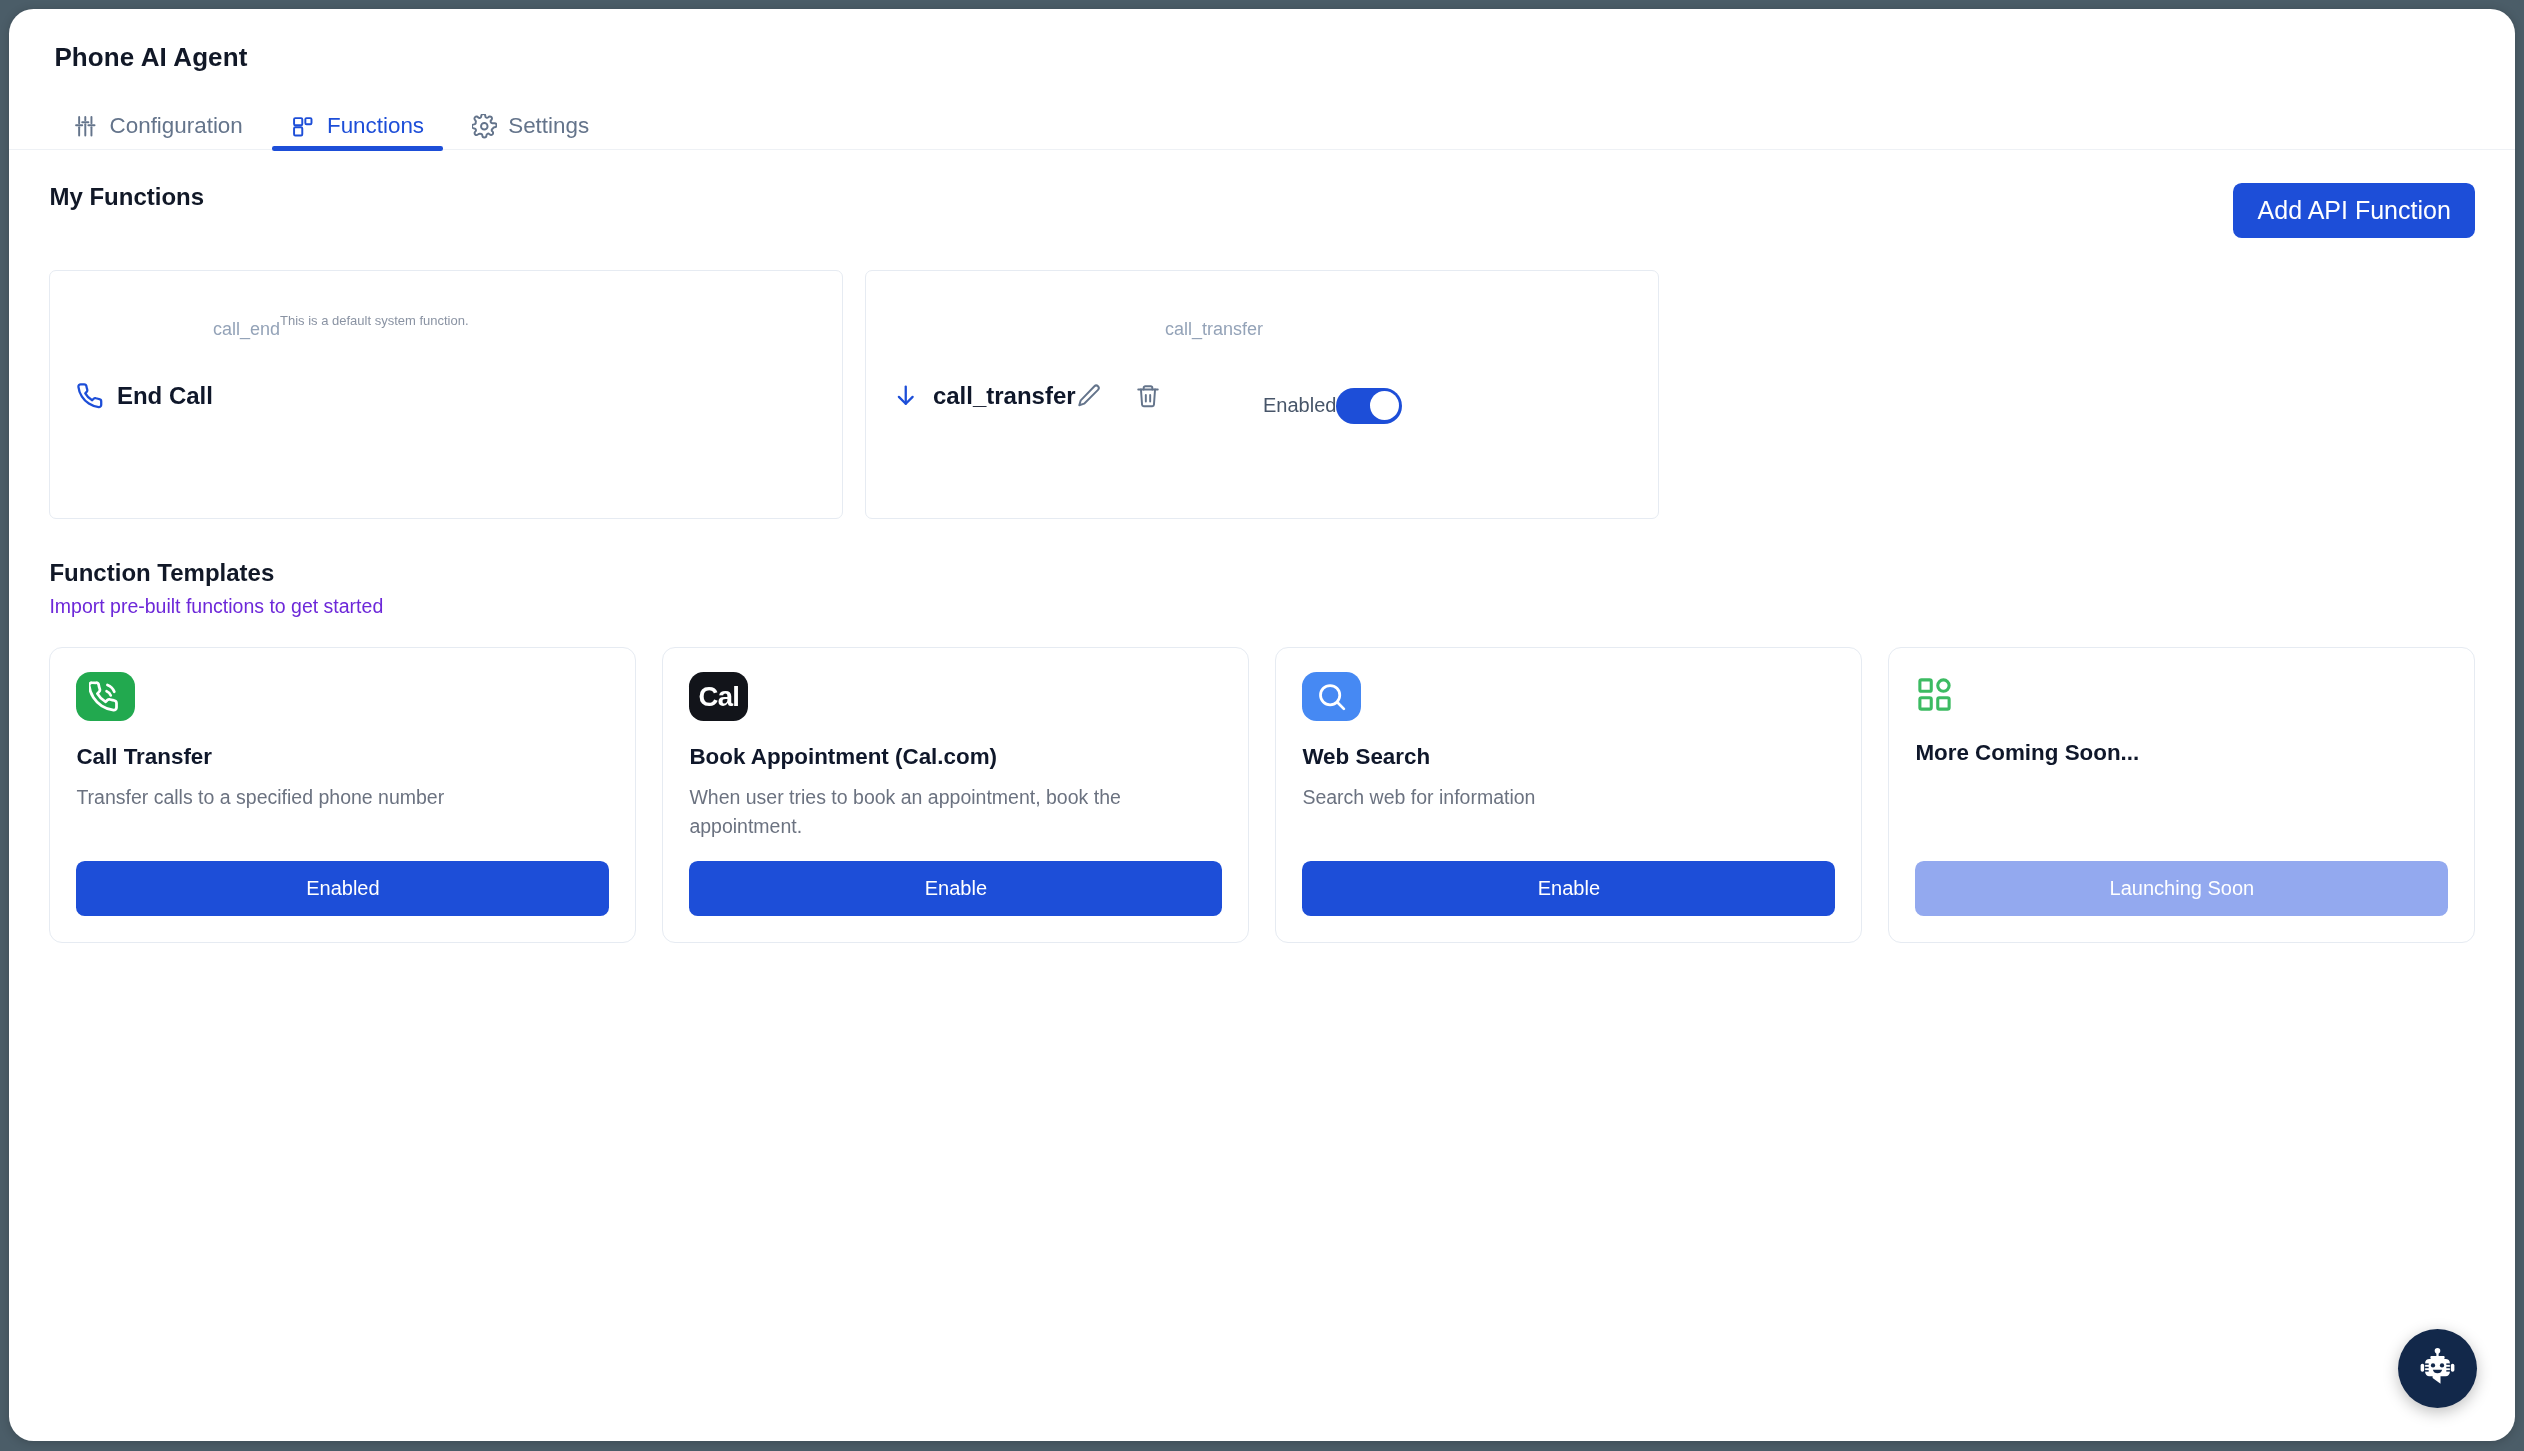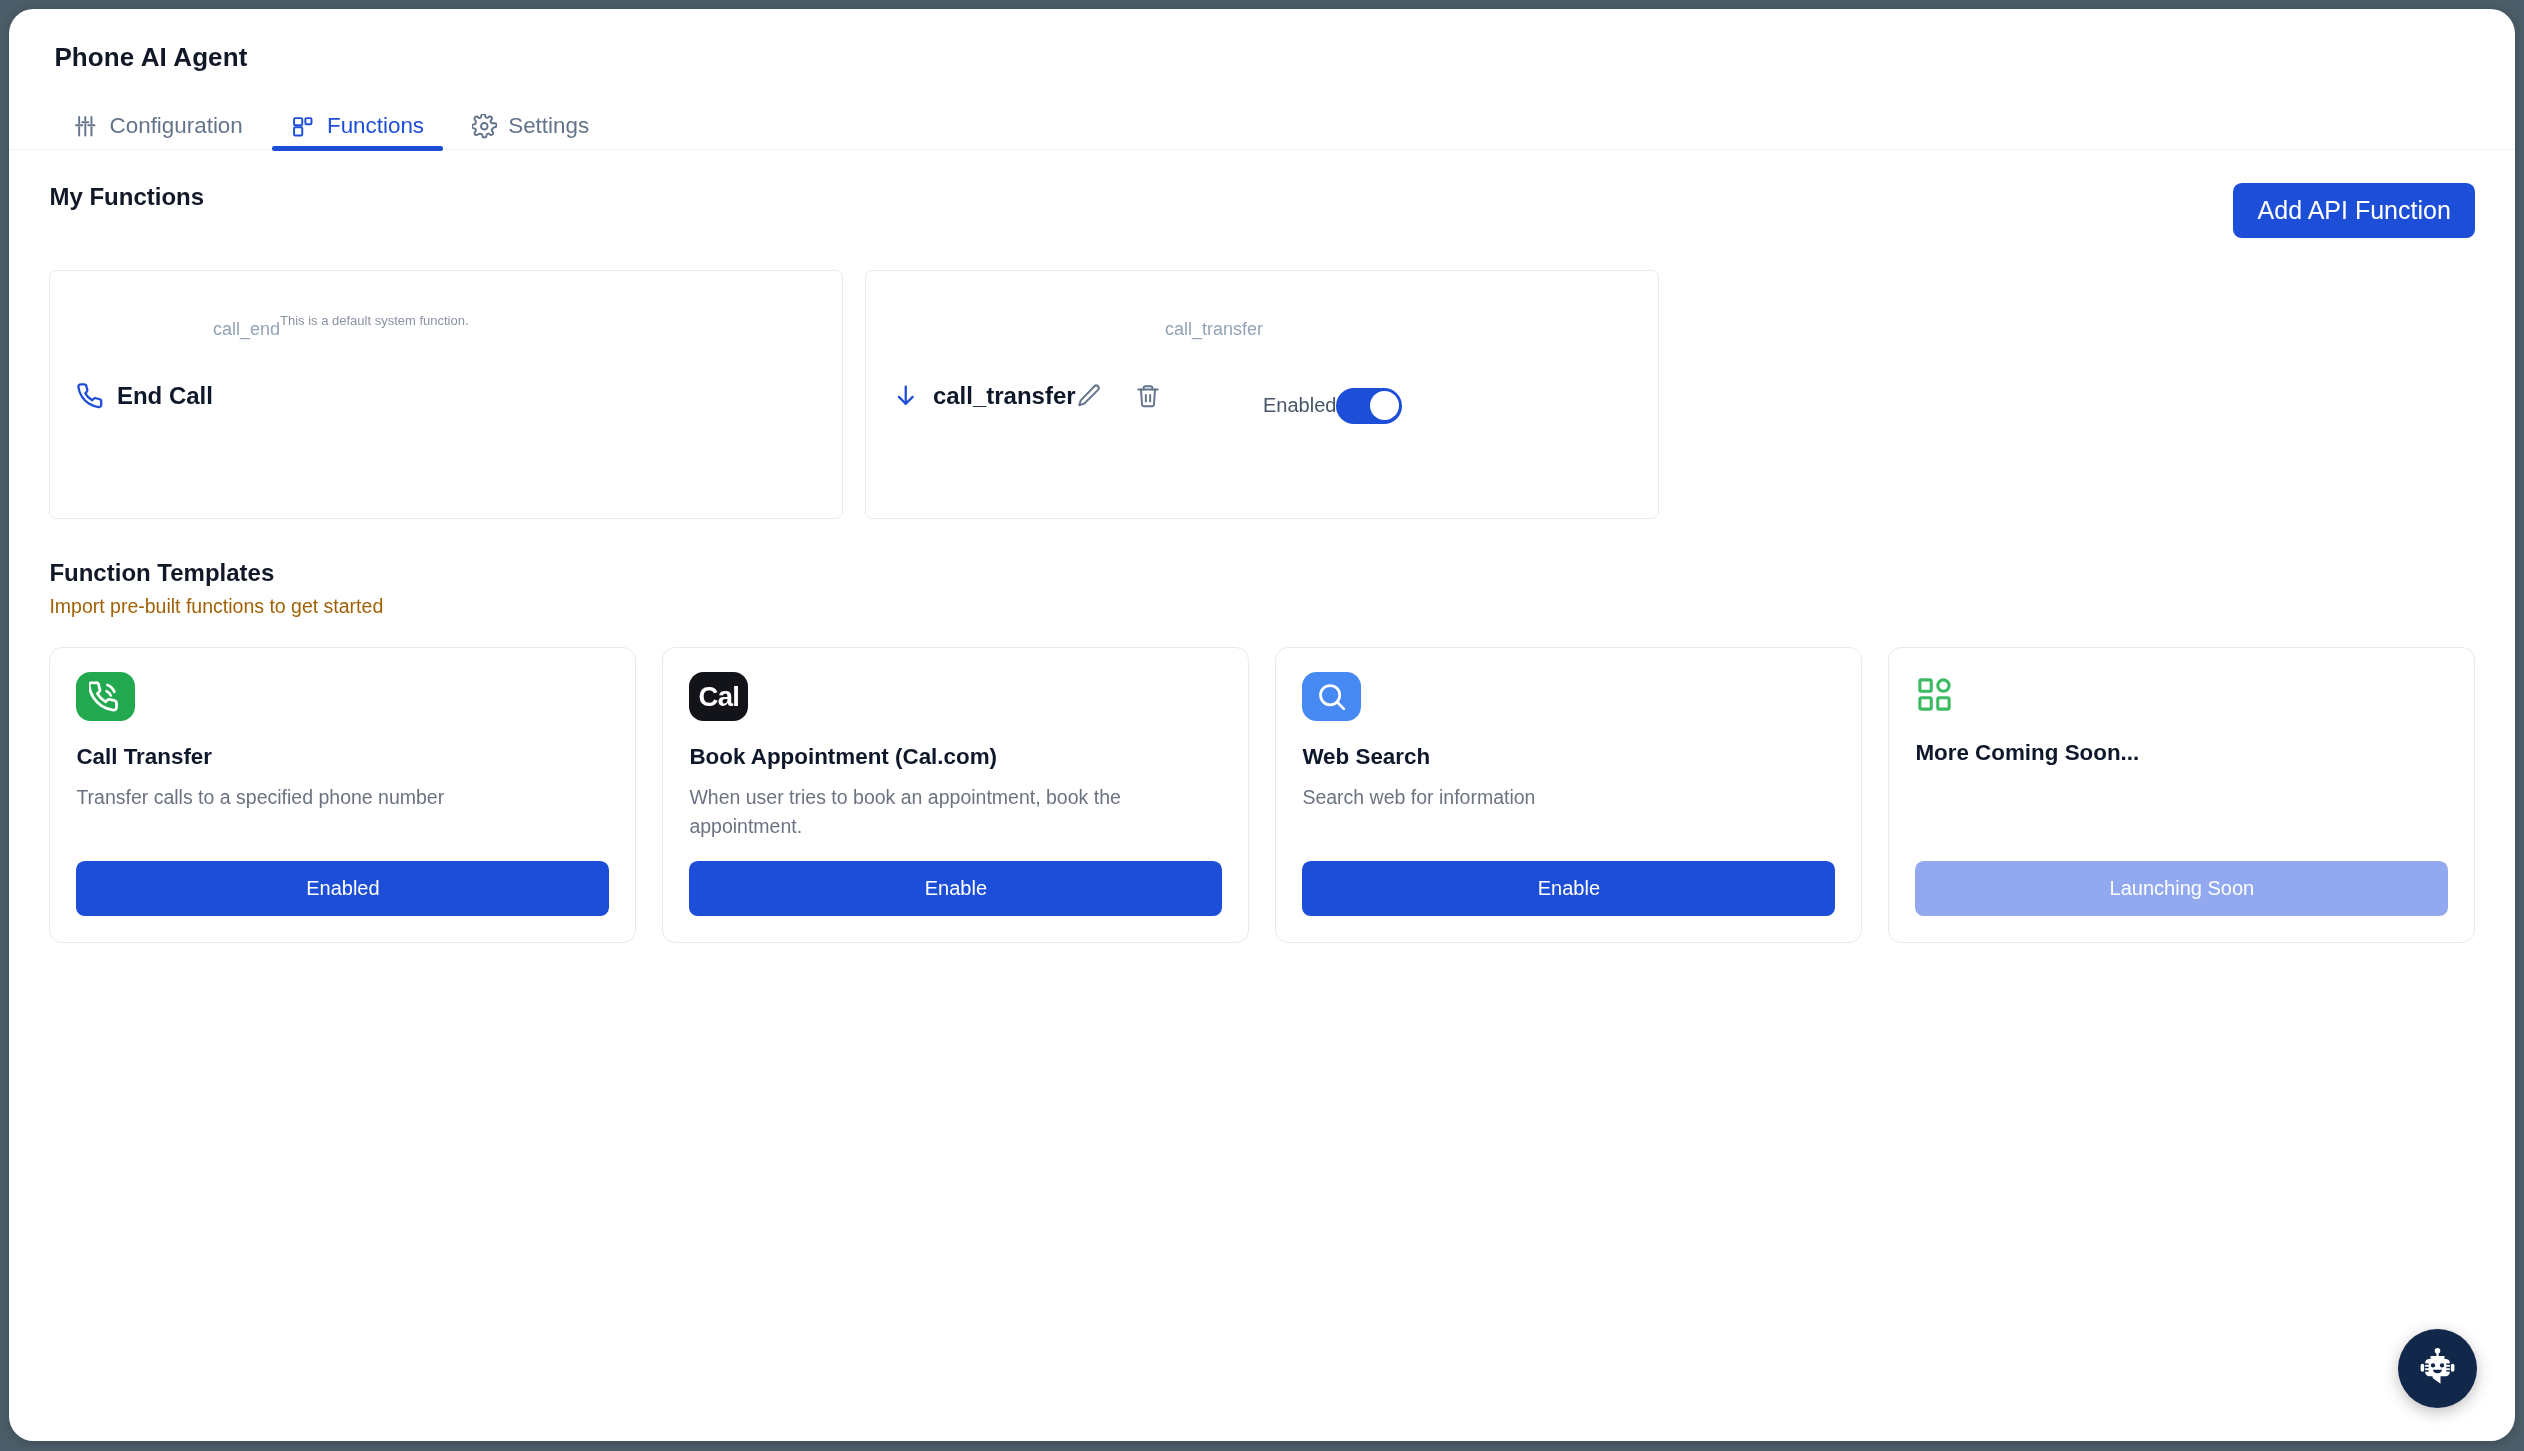--- a/index.html
+++ b/index.html
@@ -81,21 +81,21 @@
     align-items: flex-start;
     justify-content: space-between;
   }
   .section-title {
     font-size: 24px;
     font-weight: 600;
     color: #111827;
   }
   .section-sub {
     font-size: 19.5px;
-    color: #a16207;
+    color: #6d28d9;
     margin-top: 7.2px;
   }
 
   .btn-primary {
     background: #1d4ed8;
     color: #fff;
     border: none;
     border-radius: 8.7px;
     padding: 13px 24.6px;
     font-size: 25px;

